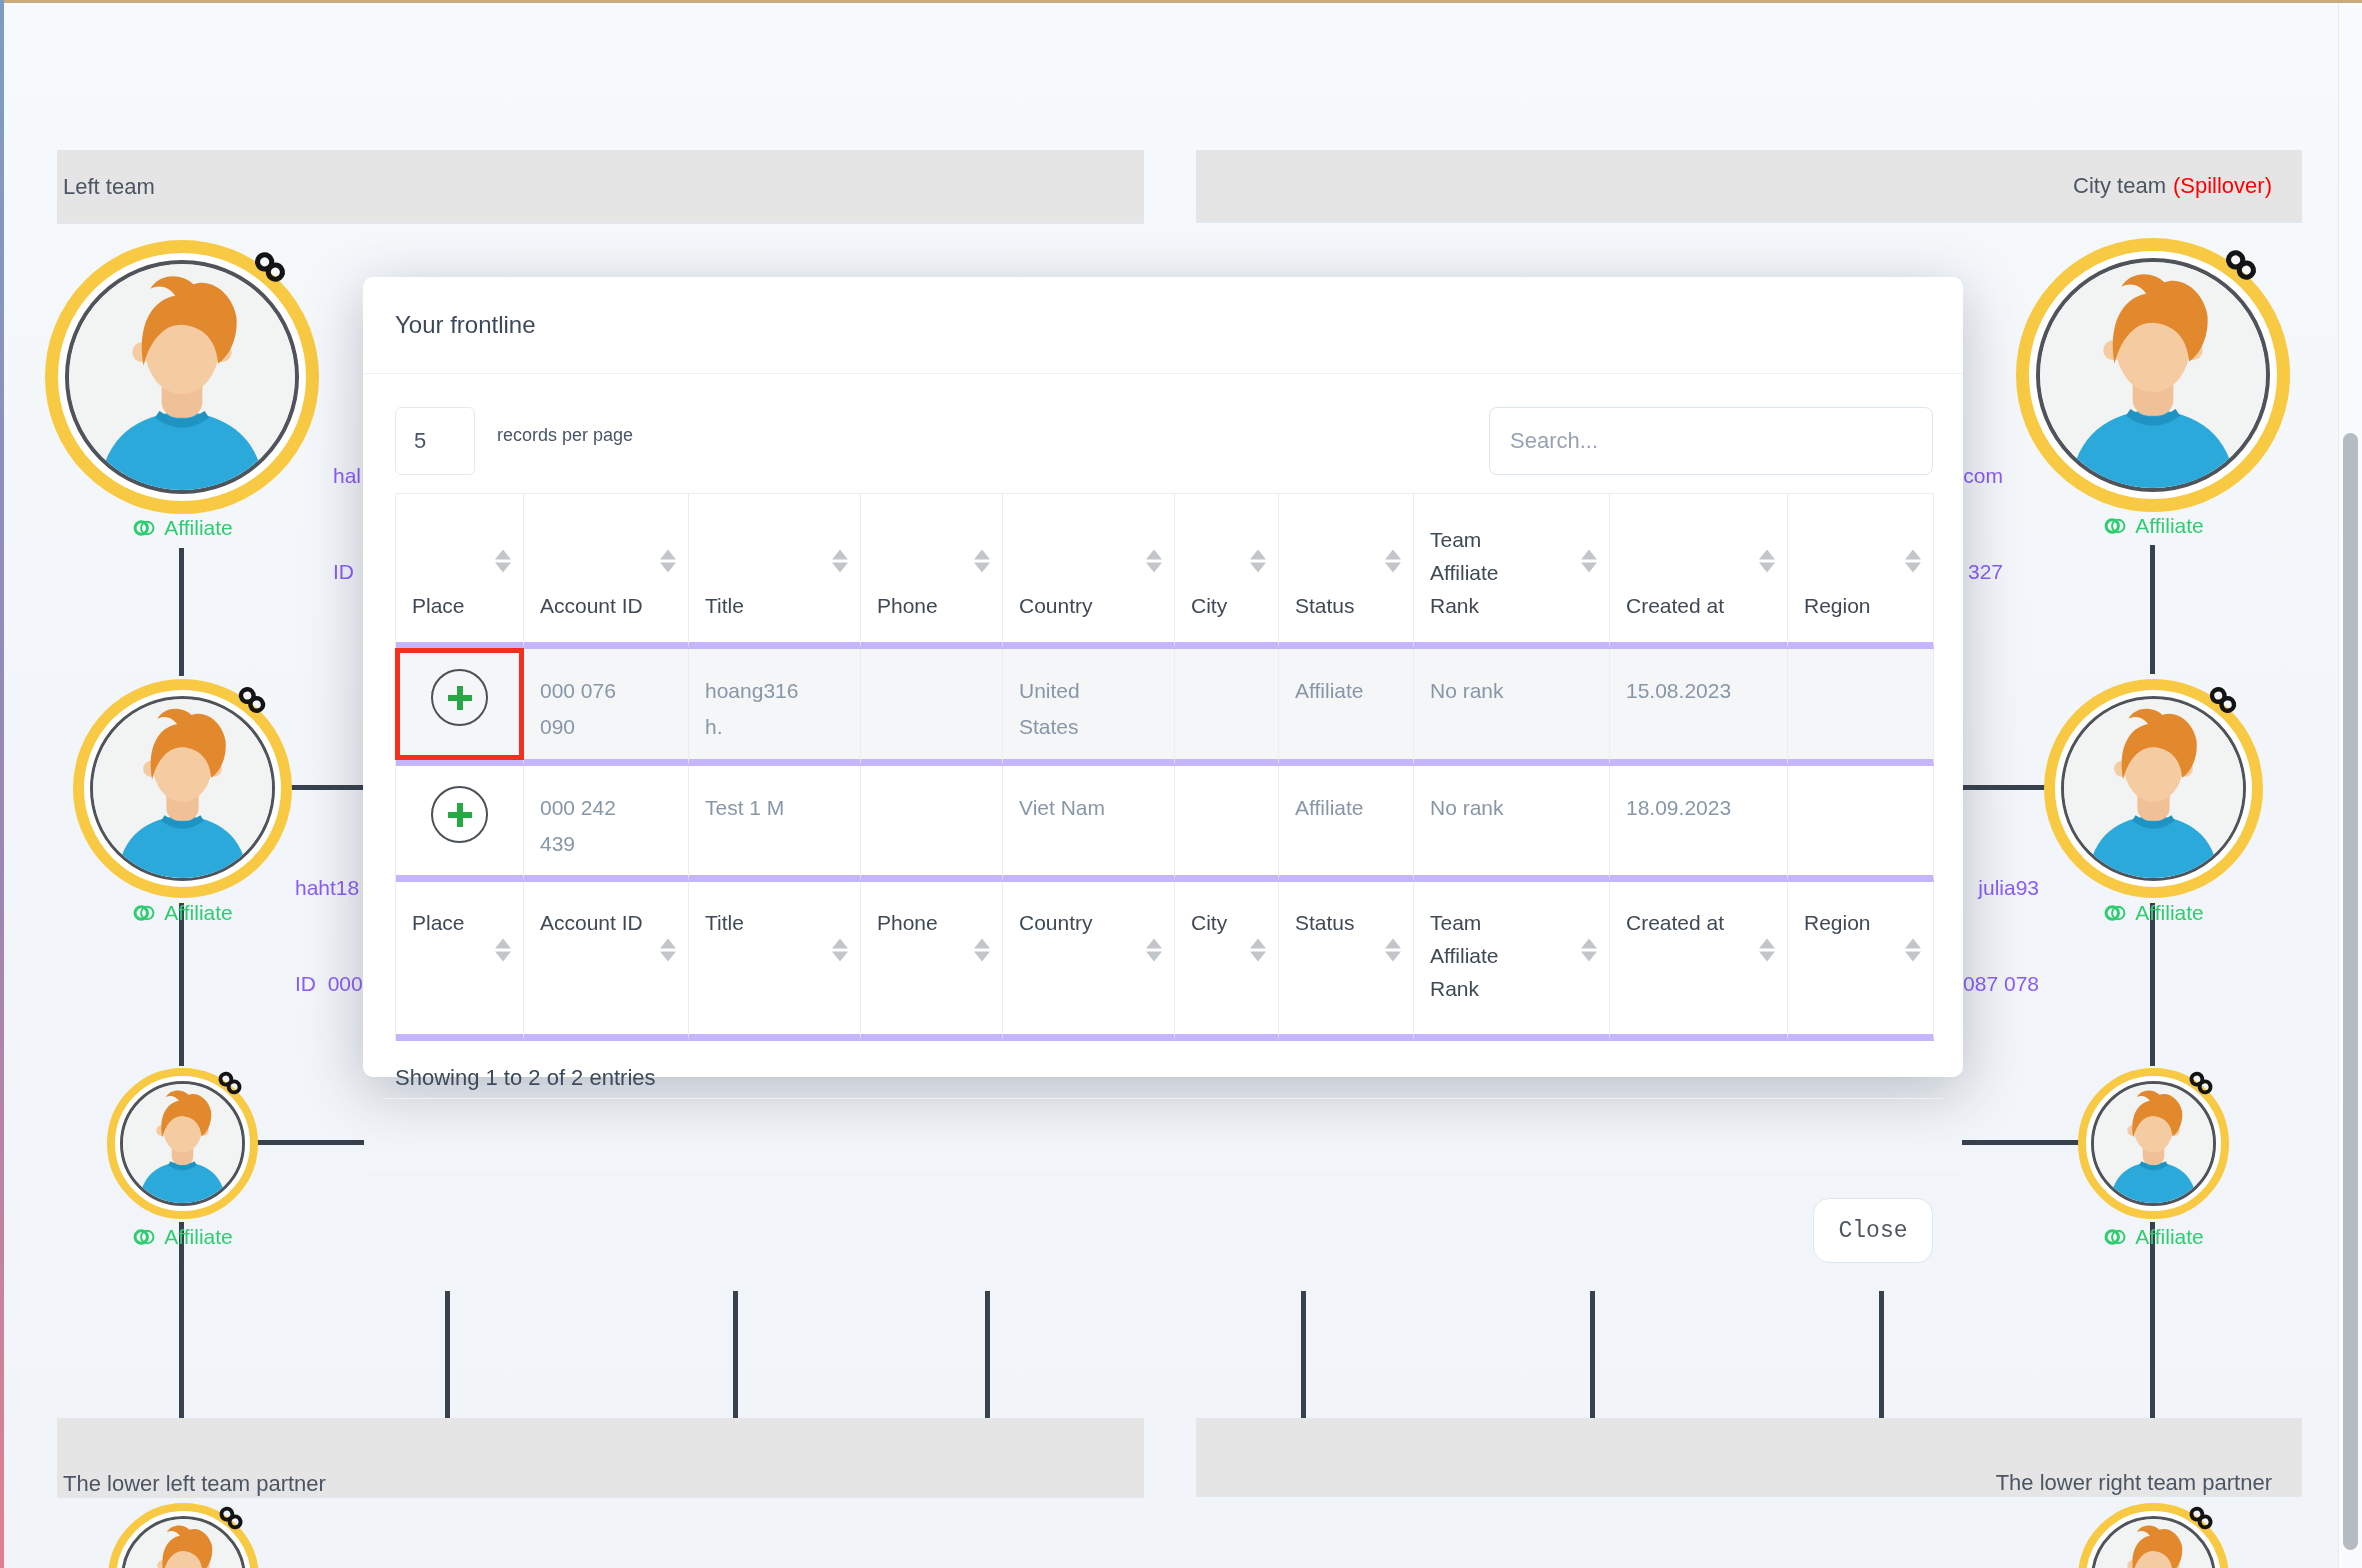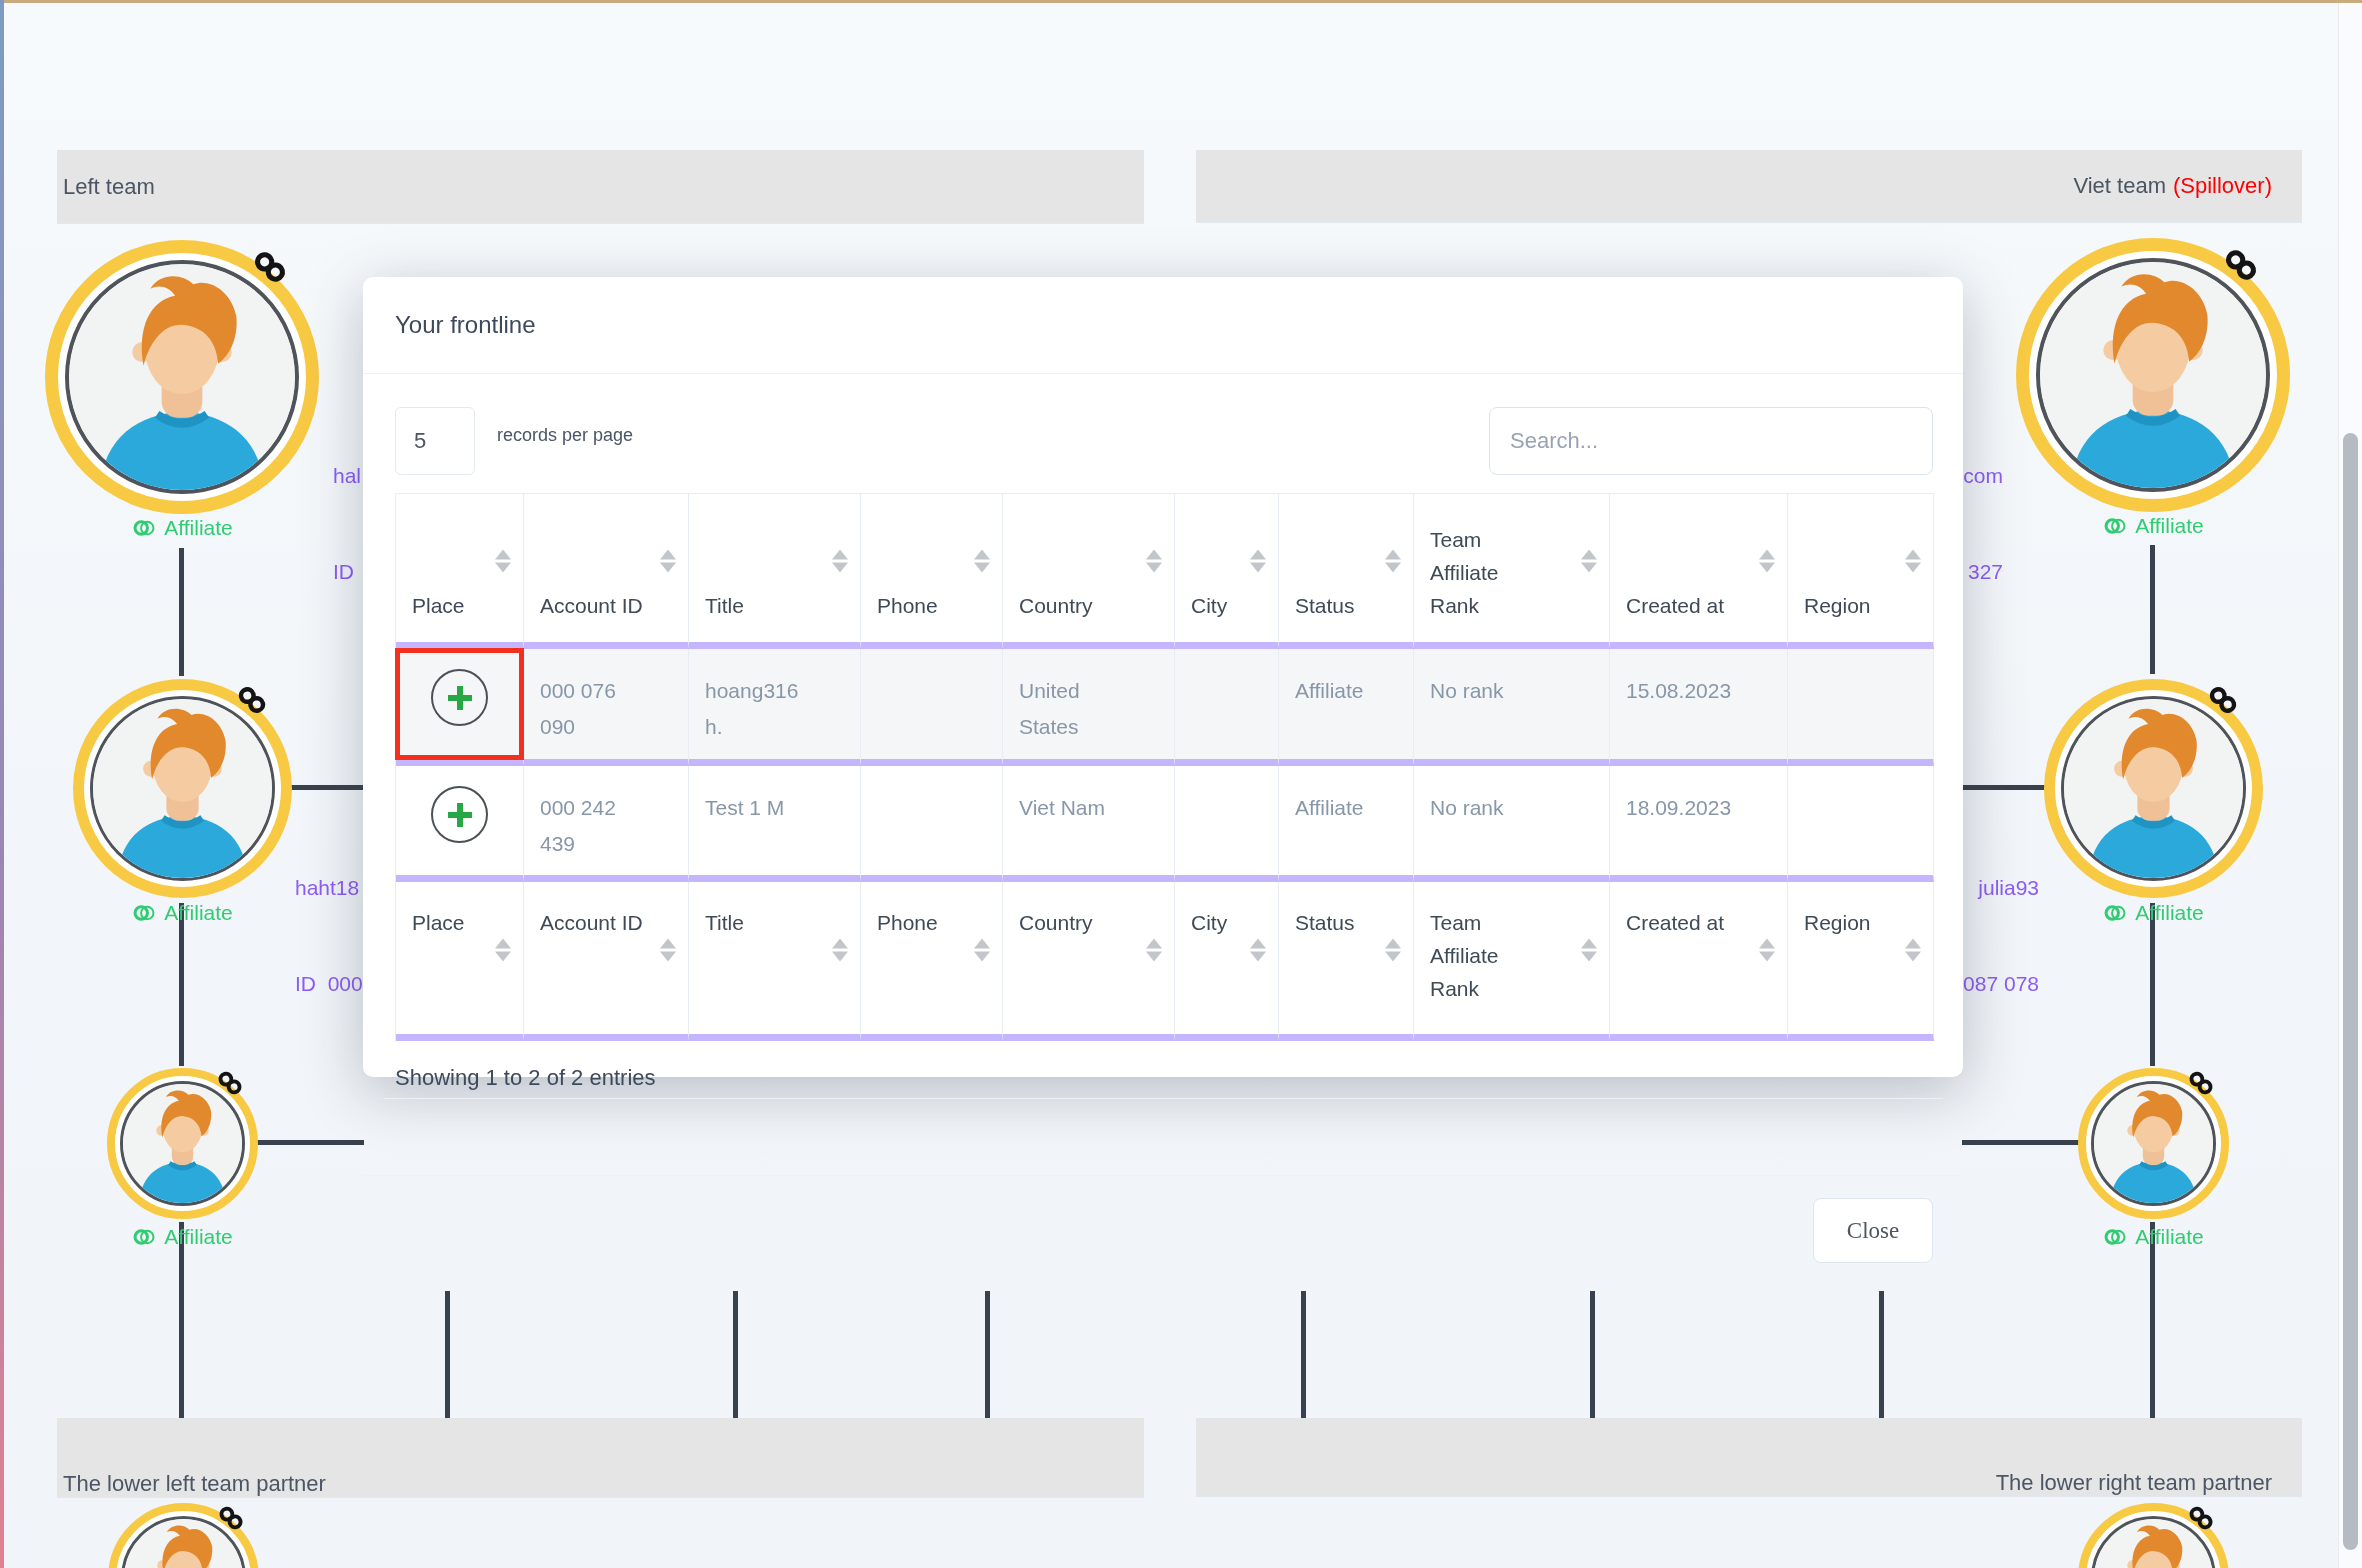--- a/index.html
+++ b/index.html
@@ -86,35 +86,35 @@
   .r1{background:#f5f6f8;}
   .place-td{display:flex;justify-content:center;align-items:flex-start;padding:20px 0;}
   .plus-btn{width:57px;height:57px;border-radius:50%;border:2.5px solid #4b5157;background:transparent;
             display:flex;align-items:center;justify-content:center;cursor:pointer;padding:0;}
   .red-box{position:absolute;left:-1px;top:-1px;right:-1px;bottom:-1px;border:5px solid #f3301d;pointer-events:none;}
 
   .card-hairline{position:absolute;left:20px;top:821px;width:1560px;height:0;border-bottom:1px solid #eef2f6;border-radius:0 0 6px 6px;}
   .showing{position:absolute;left:32px;top:784px;font-size:22px;line-height:34px;color:#3d4a5c;}
   .m-footer-line{position:absolute;left:0;top:898px;width:100%;border-top:1px solid #eef2f6;}
   .close-btn{position:absolute;left:1450px;top:921px;width:120px;height:65px;background:#fff;
-             border:1px solid #dde6f0;border-radius:8px;font-size:23px;color:#4d5661;cursor:pointer;
-             font-family:Liberation Serif, serif;}
+             border:1px solid #dde6f0;border-radius:16px;font-size:23px;color:#4d5661;cursor:pointer;
+             font-family:Liberation Mono, monospace;}
 </style>
 </head>
 <body>
 
 <div id="page">
   <div class="top-edge"></div>
   <div class="left-edge"></div>
 
   <div class="panel p-tl">
     <span>Left team</span>
   </div>
   <div class="panel p-tr">
-    <span>Viet team</span>
+    <span>City team</span>
     <span class="red">(Spillover)</span>
   </div>
   <div class="panel bottom p-bl">
     <span>The lower left team partner</span>
   </div>
   <div class="panel bottom p-br">
     <span>The lower right team partner</span>
   </div>
 
   <div id="lines">

